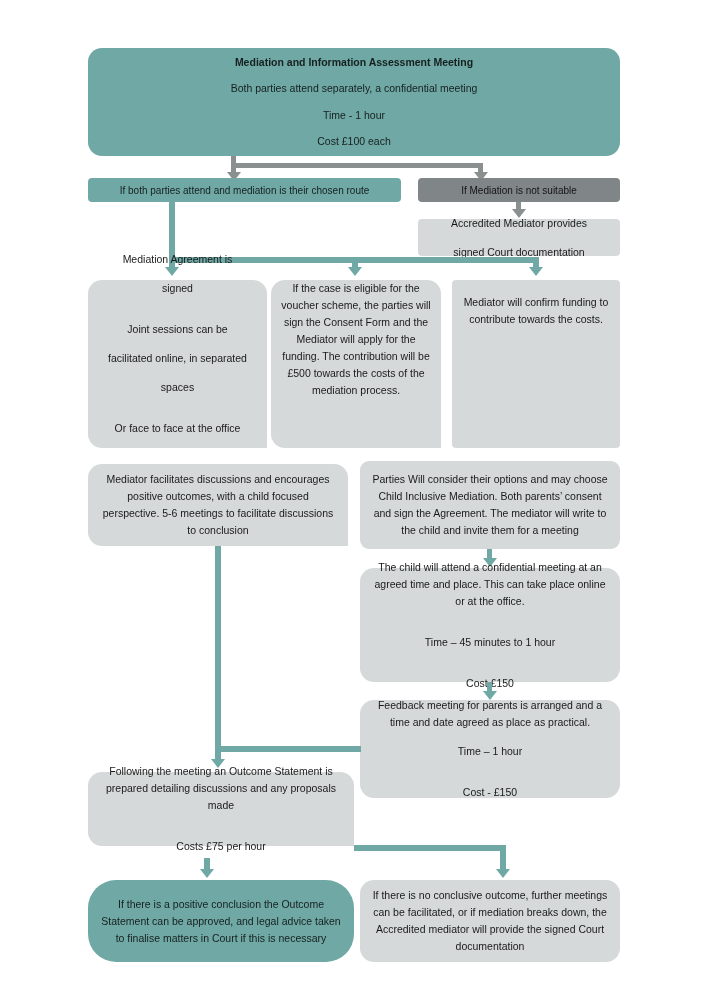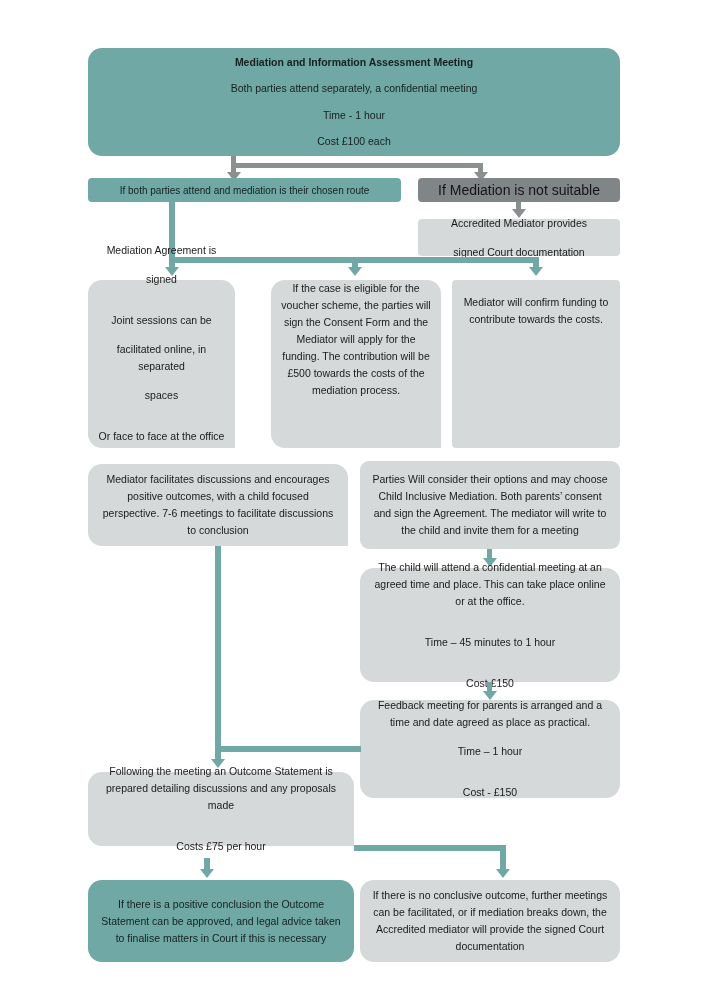--- a/index.html
+++ b/index.html
@@ -82,21 +82,21 @@
   <div class="conn g" style="left:231px; top:163px; width:252px; height:5px;"></div>
   <div class="conn g" style="left:231px; top:163px; width:5px; height:10px;"></div>
   <div class="arrow g" style="left:226.5px; top:172px;"></div>
   <div class="conn g" style="left:478px; top:163px; width:5px; height:10px;"></div>
   <div class="arrow g" style="left:473.5px; top:172px;"></div>
 
   <div class="node teal r-sm" style="left:88px; top:178px; width:313px; height:24px; font-size:10px;">
     <span class="line">If both parties attend and mediation is their chosen route</span>
   </div>
 
-  <div class="node dgray r-sm" style="left:418px; top:178px; width:202px; height:24px; font-size:14px;">
+  <div class="node dgray r-sm" style="left:418px; top:178px; width:202px; height:24px; font-size:10px;">
     <span class="line">If Mediation is not suitable</span>
   </div>
 
   <div class="conn g" style="left:516px; top:202px; width:5px; height:9px;"></div>
   <div class="arrow g" style="left:511.5px; top:209px;"></div>
 
   <div class="node gray r-sm" style="left:418px; top:219px; width:202px; height:37px;">
     <span class="line">Accredited Mediator provides</span>
     <span class="line">signed Court documentation</span>
   </div>
@@ -106,21 +106,21 @@
 
   <div class="conn t" style="left:169px; top:257px; width:6px; height:12px;"></div>
   <div class="arrow t" style="left:165px; top:267px;"></div>
 
   <div class="conn t" style="left:352px; top:257px; width:6px; height:12px;"></div>
   <div class="arrow t" style="left:348px; top:267px;"></div>
 
   <div class="conn t" style="left:533px; top:257px; width:6px; height:12px;"></div>
   <div class="arrow t" style="left:529px; top:267px;"></div>
 
-  <div class="node gray r-lg" style="left:88px; top:280px; width:147px; height:168px; border-bottom-right-radius:0;">
+  <div class="node gray r-lg" style="left:88px; top:280px; width:179px; height:168px; border-bottom-right-radius:0;">
     <span class="line">Mediation Agreement is</span>
     <span class="line">signed</span>
     <span class="spacer"></span>
     <span class="line">Joint sessions can be</span>
     <span class="line">facilitated online, in separated</span>
     <span class="line">spaces</span>
     <span class="spacer"></span>
     <span class="line">Or face to face at the office</span>
     <span class="spacer"></span>
     <span class="line">Time – 1 hour 30 minutes</span>
@@ -128,21 +128,21 @@
 
   <div class="node gray r-lg" style="left:271px; top:280px; width:170px; height:168px; justify-content:flex-start; padding-top:0; border-bottom-right-radius:0;">
     <span class="line">If the case is eligible for the voucher scheme, the parties will sign the Consent Form and the Mediator will apply for the funding. The contribution will be £500 towards the costs of the mediation process.</span>
   </div>
 
   <div class="node gray r-sm" style="left:452px; top:280px; width:168px; height:168px; justify-content:flex-start; padding-top:14px;">
     <span class="line">Mediator will confirm funding to contribute towards the costs.</span>
   </div>
 
   <div class="node gray r-lg" style="left:88px; top:464px; width:260px; height:82px; border-bottom-right-radius:0;">
-    <span class="line">Mediator facilitates discussions and encourages positive outcomes, with a child focused perspective. 7-6 meetings to facilitate discussions to conclusion</span>
+    <span class="line">Mediator facilitates discussions and encourages positive outcomes, with a child focused perspective. 5-6 meetings to facilitate discussions to conclusion</span>
   </div>
 
   <div class="node gray r-lg" style="left:360px; top:461px; width:260px; height:88px;border-radius:9px;">
     <span class="line">Parties Will consider their options and may choose Child Inclusive Mediation. Both parents’ consent and sign the Agreement. The mediator will write to the child and invite them for a meeting</span>
   </div>
 
   <div class="conn t" style="left:487px; top:549px; width:5px; height:11px;"></div>
   <div class="arrow t" style="left:483px; top:558px;"></div>
 
   <div class="node gray r-lg" style="left:360px; top:568px; width:260px; height:114px;">
@@ -174,21 +174,21 @@
     <span class="line">Costs £75 per hour</span>
   </div>
 
   <div class="conn t" style="left:204px; top:858px; width:6px; height:15px;"></div>
   <div class="arrow t" style="left:200px; top:869px;"></div>
 
   <div class="conn t" style="left:354px; top:845px; width:152px; height:6px;"></div>
   <div class="conn t" style="left:500px; top:845px; width:6px; height:28px;"></div>
   <div class="arrow t" style="left:496px; top:869px;"></div>
 
-  <div class="node teal r-lg" style="left:88px; top:880px; width:266px; height:82px;">
+  <div class="node teal r-lg" style="left:88px; top:880px; width:266px; height:82px;border-radius:28px;">
     <span class="line">If there is a positive conclusion the Outcome Statement can be approved, and legal advice taken to finalise matters in Court if this is necessary</span>
   </div>
 
   <div class="node gray r-lg" style="left:360px; top:880px; width:260px; height:82px;">
     <span class="line">If there is no conclusive outcome, further meetings can be facilitated, or if mediation breaks down, the Accredited mediator will provide the signed Court documentation</span>
   </div>
 
 </div>
 
 </body></html>

